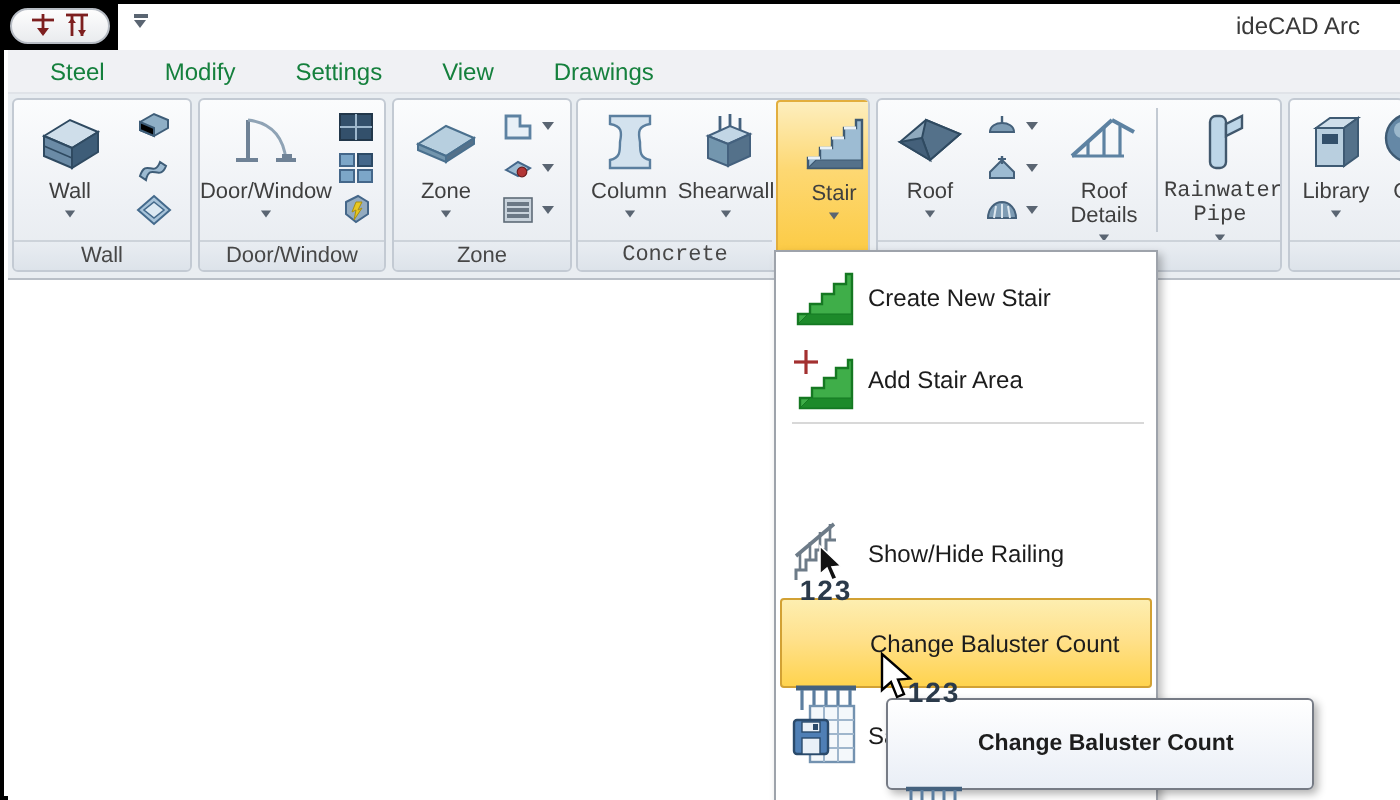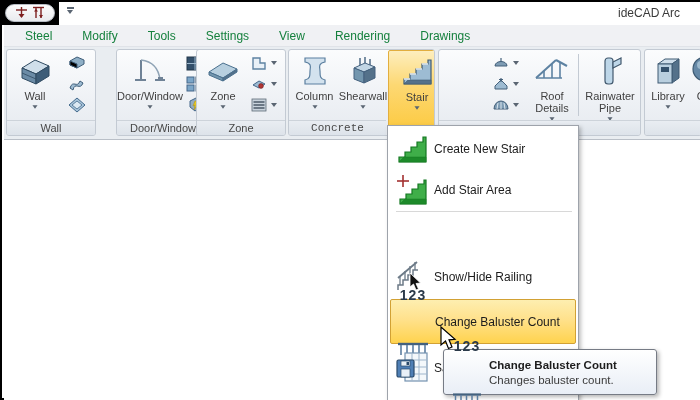--- a/index.html
+++ b/index.html
@@ -91,24 +91,22 @@
     <div class="qat-arrow">
       <span class="bar"></span>
       <span class="tri-down"></span>
     </div>
     <div class="win-title">ideCAD Arc</div>
   </div>
 
   <div class="menubar">
     <span class="menu-item">Steel</span>
     <span class="menu-item">Modify</span>
-    <span class="menu-item">Tools</span>
     <span class="menu-item">Settings</span>
     <span class="menu-item">View</span>
-    <span class="menu-item">Rendering</span>
     <span class="menu-item">Drawings</span>
   </div>
 
   <div class="ribbon">
 
     <div class="group" style="left:2px; width:90px;">
       <div class="bigbtn" style="left:2px; width:52px;">
         <div class="bicon">
           <svg width="34" height="32" viewBox="0 0 34 32">
             <path d="M4 13 L17 5 L31 11 L18 19 Z" fill="#cfdeea" stroke="#2f4a61" stroke-width="1"></path>
@@ -135,21 +133,21 @@
         <div class="smallicon">
           <svg width="18" height="16" viewBox="0 0 18 16">
             <path d="M9 1 L17 8 L9 15 L1 8 Z" fill="#a8c4da" stroke="#446a8c" stroke-width="1"></path>
             <path d="M9 4 L14 8 L9 12 L4 8 Z" fill="#dce9f3" stroke="#446a8c" stroke-width="0.8"></path>
           </svg>
         </div>
       </div>
       <div class="group-label">Wall</div>
     </div>
 
-    <div class="group" style="left:112px; width:94px;text-decoration:underline;">
+    <div class="group" style="left:95px; width:94px;text-decoration:underline;">
       <div class="bigbtn" style="left:2px; width:62px;">
         <div class="bicon">
           <svg width="34" height="32" viewBox="0 0 34 32">
             <line x1="8" y1="5" x2="8" y2="25" stroke="#6f8296" stroke-width="2"></line>
             <path d="M8 5 Q25 7 27 25" fill="none" stroke="#8fa3b5" stroke-width="1.5"></path>
             <line x1="2" y1="25" x2="13" y2="25" stroke="#6f8296" stroke-width="2"></line>
             <line x1="22" y1="25" x2="32" y2="25" stroke="#6f8296" stroke-width="2"></line>
             <rect x="25" y="22" width="5" height="3" fill="#6f8296"></rect>
           </svg>
         </div>
@@ -262,20 +260,31 @@
             <line x1="22" y1="8" x2="28" y2="8" stroke="#eaf2f8" stroke-width="1.4"></line>
           </svg>
         </div>
         <div class="blabel">Stair</div>
         <span class="tri-down"></span>
       </div>
       <div class="group-label" style="right:48px;font-family:Liberation Mono, monospace;">Concrete</div>
     </div>
 
     <div class="group" style="left:434px; width:203px;">
+      <div class="bigbtn" style="left:4px; width:44px;">
+        <div class="bicon">
+          <svg width="36" height="30" viewBox="0 0 36 30">
+            <path d="M3 15 L16 4 L33 11 L18 24 Z" fill="#8fa9bd" stroke="#2f4a61" stroke-width="1"></path>
+            <path d="M16 4 L33 11 L18 24 L14 13 Z" fill="#54718a" stroke="#2f4a61" stroke-width="1"></path>
+            <path d="M3 15 L14 13 L18 24 Z" fill="#44607a" stroke="#2f4a61" stroke-width="1"></path>
+          </svg>
+        </div>
+        <div class="blabel">Roof</div>
+        <span class="tri-down"></span>
+      </div>
       <div class="smallcol" style="left:52px; top:4px;">
         <div class="smallrow">
           <div class="smallicon">
             <svg width="16" height="14" viewBox="0 0 16 14">
               <path d="M2 10 C2 4 14 4 14 10 Z" fill="#7e9cb4" stroke="#44607a"></path>
               <line x1="8" y1="2" x2="8" y2="6" stroke="#44607a" stroke-width="1.2"></line>
             </svg>
           </div>
           <span class="tri-down"></span>
         </div>
@@ -309,21 +318,21 @@
             <line x1="2" y1="22" x2="28" y2="22" stroke="#5d82a2" stroke-width="1.6"></line>
             <line x1="10" y1="15" x2="10" y2="22" stroke="#5d82a2" stroke-width="1.6"></line>
             <line x1="18" y1="8" x2="18" y2="22" stroke="#5d82a2" stroke-width="1.6"></line>
             <line x1="26" y1="7" x2="26" y2="22" stroke="#5d82a2" stroke-width="1.6"></line>
           </svg>
         </div>
         <div class="blabel" style="width:44px;text-align:center;">Roof Details</div>
         <span class="tri-down"></span>
       </div>
       <div style="position:absolute; left:139px; top:4px; width:1px; height:62px; background:#c3cad3;"></div>
-      <div class="bigbtn" style="left:142px; width:58px;">
+      <div class="bigbtn" style="left:142px; width:58px;font-family:Liberation Mono, monospace;">
         <div class="bicon">
           <svg width="30" height="32" viewBox="0 0 30 32">
             <rect x="10" y="3" width="8" height="26" rx="3" fill="#bdd6e8" stroke="#41586d" stroke-width="1.2"></rect>
             <path d="M18 7 L26 3 L26 9 L18 13 Z" fill="#bdd6e8" stroke="#41586d" stroke-width="1.2"></path>
           </svg>
         </div>
         <div class="blabel" style="width:56px;">Rainwater Pipe</div>
         <span class="tri-down"></span>
       </div>
       <div class="group-label"></div>
@@ -442,21 +451,20 @@
         <line x1="1" y1="1.5" x2="29" y2="1.5" stroke="#44617e" stroke-width="2.2"></line>
         <line x1="3.5" y1="2" x2="3.5" y2="11" stroke="#5c7ea0" stroke-width="1.5"></line>
         <line x1="9" y1="2" x2="9" y2="11" stroke="#5c7ea0" stroke-width="1.5"></line>
         <line x1="14.5" y1="2" x2="14.5" y2="11" stroke="#5c7ea0" stroke-width="1.5"></line>
         <line x1="20" y1="2" x2="20" y2="11" stroke="#5c7ea0" stroke-width="1.5"></line>
         <line x1="25.5" y1="2" x2="25.5" y2="11" stroke="#5c7ea0" stroke-width="1.5"></line>
       </svg>
     </span>
     <span class="ttxt">
       <div class="ttitle">Change Baluster Count</div>
-      <div class="tdesc">Changes baluster count.</div>
     </span>
   </div>
 
   <svg class="cursor" width="18" height="26" viewBox="0 0 18 26">
     <path d="M2 1 L2 19 L6.5 15 L9.5 22.5 L13 21 L10 13.8 L16 13.3 Z" fill="#fff" stroke="#000" stroke-width="1.2"></path>
   </svg>
 
 </div>
 
 </body></html>

